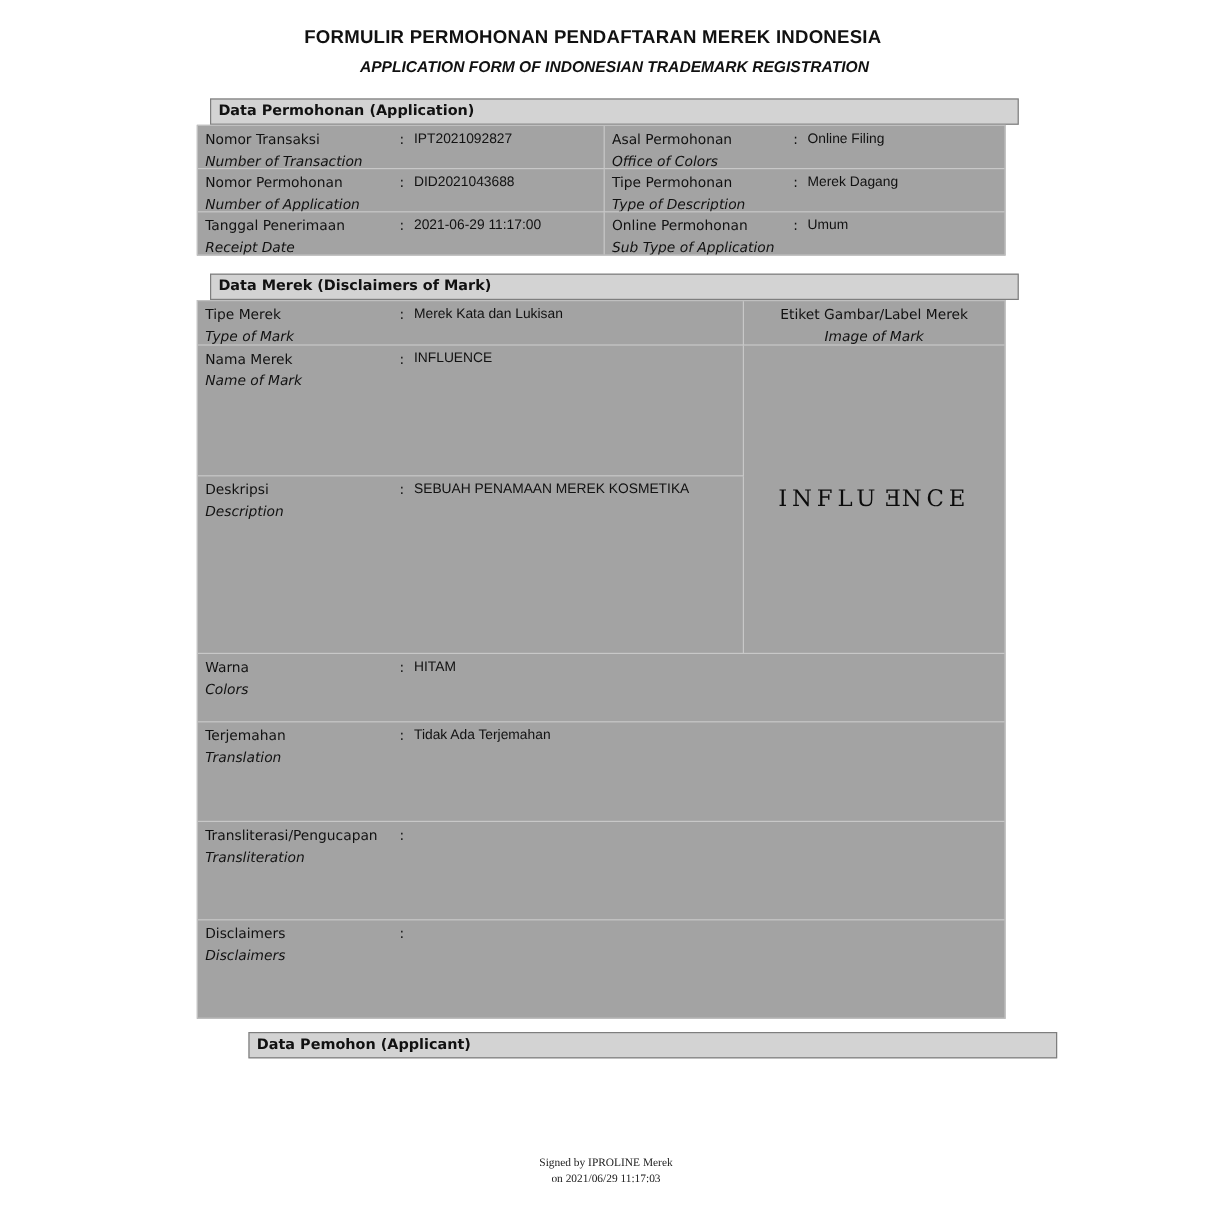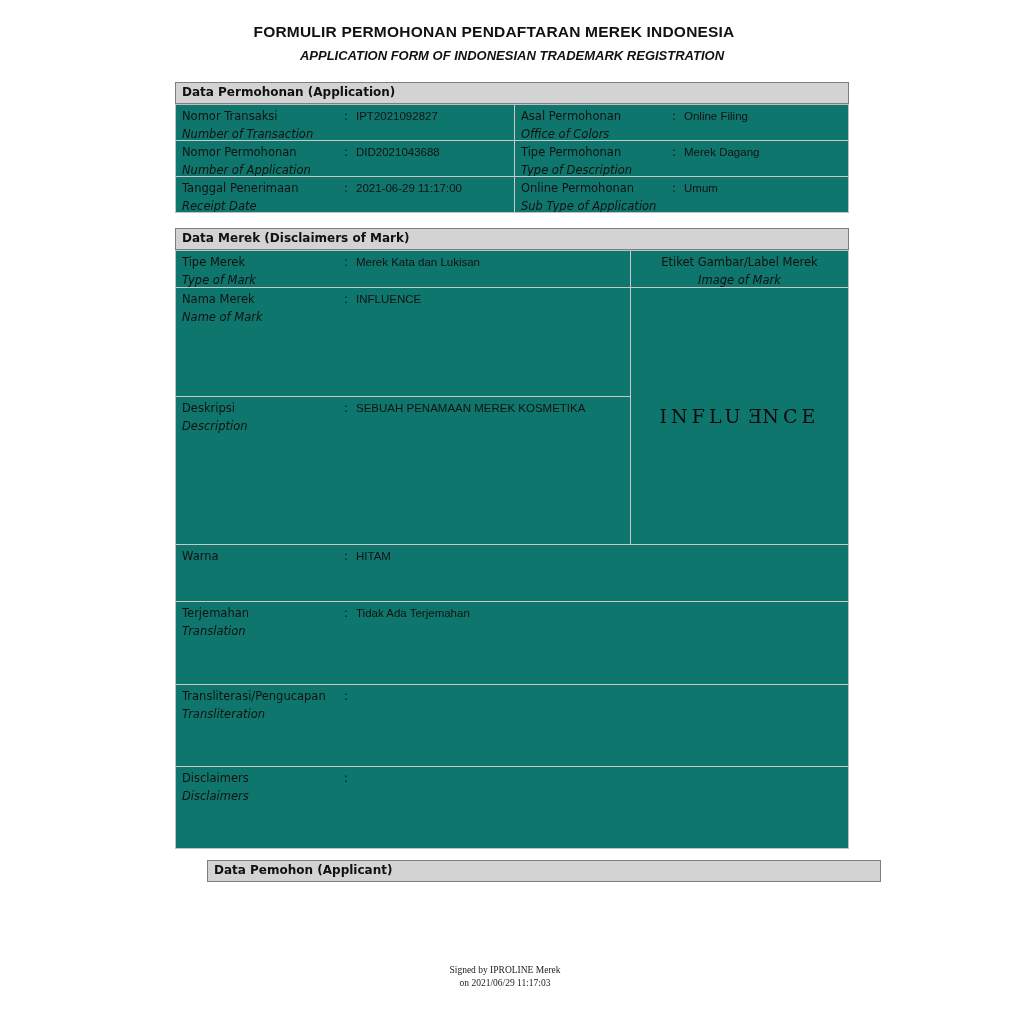--- a/index.html
+++ b/index.html
@@ -8,22 +8,22 @@
   .doc-title { position:absolute; top:23px; left:0; width:908px; text-align:center;
     font:bold 15.5px "Liberation Sans",sans-serif; letter-spacing:0.2px;margin-left:40px; }
   .doc-subtitle { position:absolute; top:48px; left:0; width:1024px; text-align:center;
     font:italic bold 13px "Liberation Sans",sans-serif; }
 
   .sec { position:absolute; left:175px; width:674px; height:22px; box-sizing:border-box;
     background:#d3d3d3; border:1px solid #7e7e7e; font:bold 12px "DejaVu Sans",sans-serif;
     line-height:19px; padding-left:6px; }
   .sec .it { }
 
-  .tbl { position:absolute; left:175px; width:674px; box-sizing:border-box;
-    border:1px solid #c0c0c0; background:#0f766e; }
+  .tbl { position:absolute; left:164px; width:674px; box-sizing:border-box;
+    border:1px solid #c0c0c0; background:#a3a3a3; }
 
   #t1 { top:104px; height:109px; display:grid; grid-template-columns:339px 1fr;
     grid-template-rows:36px 36px 1fr; }
   #t1 .cell { border-bottom:1px solid #c8c8c8; }
   #t1 .cell.col-l { border-right:1px solid #c8c8c8; }
   #t1 .cell.row-last { border-bottom:none; }
 
   .cell { position:relative; box-sizing:border-box; padding:2px 0 0 6px; overflow:hidden; }
   .lbl { font:11.5px/18px "DejaVu Sans",sans-serif; white-space:nowrap; }
   .en  { font-style:italic; }
@@ -145,20 +145,21 @@
         <div class="lbl">Etiket Gambar/Label Merek</div>
         <div class="lbl en">Image of Mark</div>
       </div>
       <div class="mark-box">
         <div class="mark-text"><span>INFLU</span><span class="rev">E</span><span>NCE</span></div>
       </div>
     </div>
 
     <div class="cell full r-d">
       <div class="lbl">Warna</div>
+      <div class="lbl en">Colors</div>
       <span class="colon">:</span>
       <span class="val">HITAM</span>
     </div>
     <div class="cell full r-e">
       <div class="lbl">Terjemahan</div>
       <div class="lbl en">Translation</div>
       <span class="colon">:</span>
       <span class="val">Tidak Ada Terjemahan</span>
     </div>
     <div class="cell full r-f">

